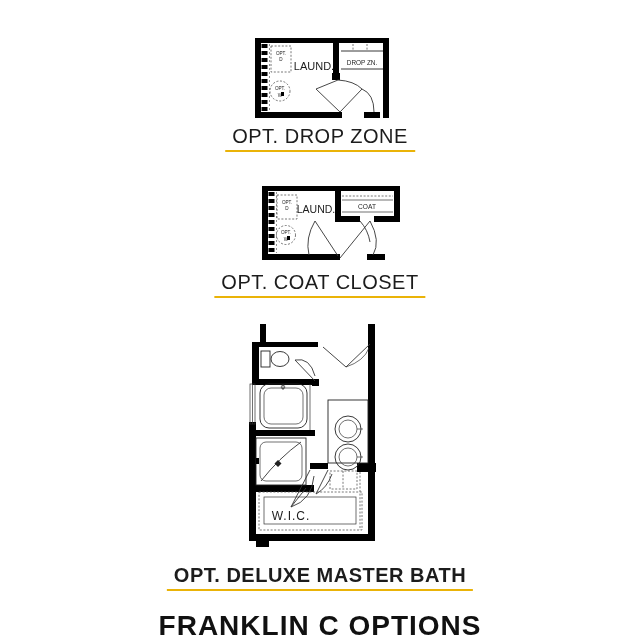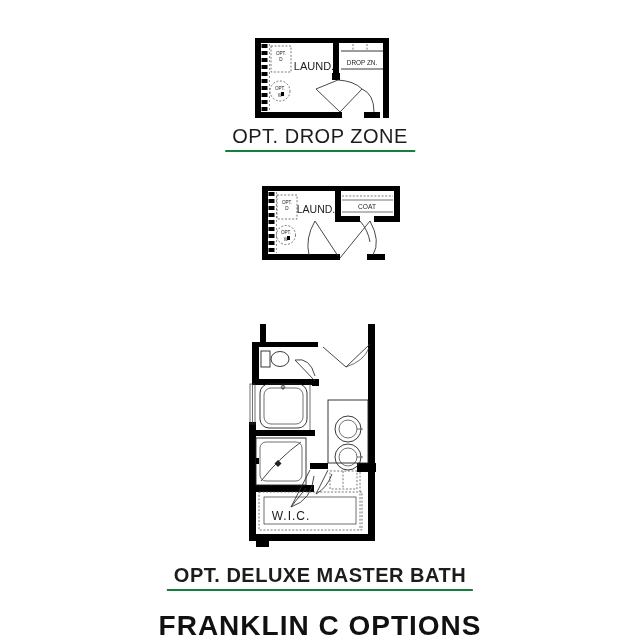--- a/index.html
+++ b/index.html
@@ -1,21 +1,21 @@
 <!DOCTYPE html>
 <html><head>
 <meta charset="utf-8">
 <style>
   html,body{margin:0;padding:0;background:#ffffff;}
   #page{position:relative;width:640px;height:640px;background:#fff;overflow:hidden;
         font-family:"Liberation Sans", sans-serif;margin-top:32px;}
   .plan{position:absolute;}
   .caption{position:absolute;left:50%;transform:translateX(-50%);white-space:nowrap;
            font-size:20px;letter-spacing:0.5px;color:#1c1c1c;
-           padding:0 7px 2px 7px;border-bottom:2px solid #15803d;}
+           padding:0 7px 2px 7px;border-bottom:2px solid #eab308;}
   .title{position:absolute;left:50%;transform:translateX(-50%);white-space:nowrap;
          font-size:28px;letter-spacing:1px;color:#111;
          padding:0 12px 3px 12px;border-bottom:2.5px solid #000;}
   svg text{font-family:"Liberation Sans", sans-serif;fill:#1c1c1c;}
   .wall{fill:#000;}
   .thin{stroke:#222;stroke-width:0.9;fill:none;}
   .thin2{stroke:#333;stroke-width:0.7;fill:none;}
   .door{stroke:#333;stroke-width:0.9;fill:none;}
   .dash{stroke:#555;stroke-width:0.8;fill:none;stroke-dasharray:2,1.6;}
   .dashg{stroke:#777;stroke-width:0.8;fill:none;stroke-dasharray:2,2;}
@@ -113,20 +113,21 @@
 
       <g>
         <path class="door" d="M76,70 L53,35"></path>
         <path class="door" d="M53,35 Q43,52 47,69"></path>
         <path class="door" d="M78,72 L108,35"></path>
         <path class="door" d="M108,35 Q119,55 111,69"></path>
         <path class="door" d="M98,35 Q106,44 108,56"></path>
       </g>
     </svg>
   </div>
+  <div class="caption" style="top:239px;">OPT. COAT CLOSET</div>
 
   <div class="plan" style="left:249px;top:292px;">
     <svg width="132" height="230" viewBox="0 0 132 230">
 
       <rect class="wall" x="11" y="0" width="6" height="18"></rect>
       <rect class="wall" x="7" y="18" width="62" height="5"></rect>
       <rect class="wall" x="3" y="18" width="7" height="42"></rect>
       <rect class="wall" x="3" y="55" width="60" height="6"></rect>
       <rect class="wall" x="63" y="55" width="7" height="7"></rect>
       <rect class="wall" x="119" y="0" width="7" height="217"></rect>

